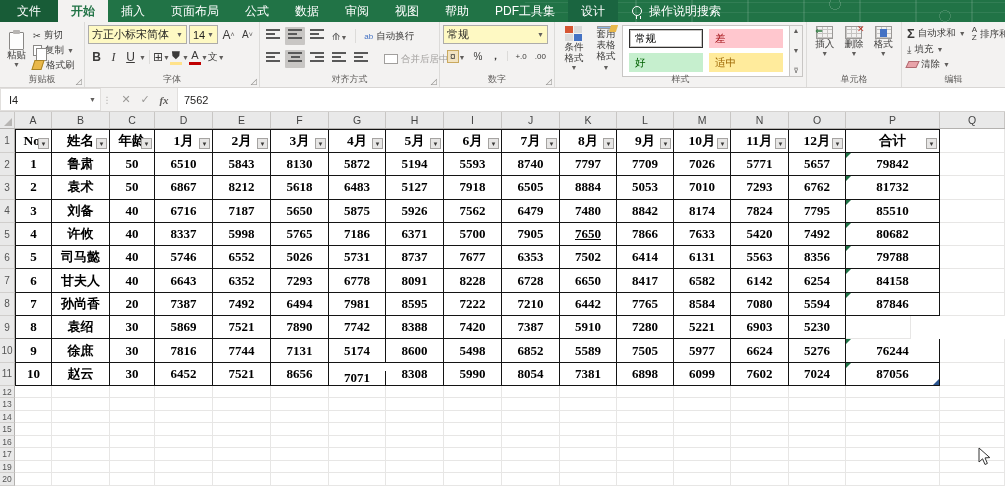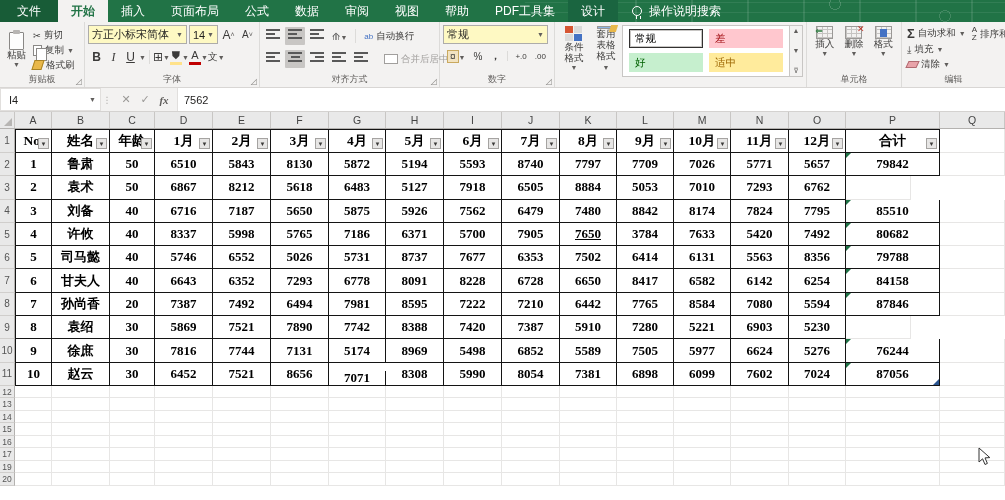--- a/index.html
+++ b/index.html
@@ -293,20 +293,21 @@
             <div class="chip" style="background: rgb(255, 199, 206); color: rgb(156, 0, 6);">差</div>
             <div class="chip" style="background: rgb(198, 239, 206); color: rgb(0, 97, 0);">好</div>
             <div class="chip" style="background: rgb(255, 235, 156); color: rgb(156, 101, 0);">适中</div>
           </div>
         <div class="gscroll">
             <span>▲</span>
             <span>▼</span>
             <span>⊽</span>
           </div>
       </div>
+      <div class="glabel">样式</div>
     </div>
 
     <div class="rgroup" style="width:95px; display:flex; justify-content:space-around">
       <div class="bigbtn">
           <span class="cells-ic ins"></span>
           <span>插入</span>
           <span class="arrow">▼</span>
         </div>
       <div class="bigbtn">
           <span class="cells-ic del"></span>
@@ -437,20 +438,21 @@
           <div class="cell tcell" style="width: 58px;">5618</div>
           <div class="cell tcell" style="width: 57px;">6483</div>
           <div class="cell tcell" style="width: 58px;">5127</div>
           <div class="cell tcell" style="width: 58px;">7918</div>
           <div class="cell tcell" style="width: 58px;">6505</div>
           <div class="cell tcell" style="width: 57px;">8884</div>
           <div class="cell tcell" style="width: 57px;">5053</div>
           <div class="cell tcell" style="width: 57px;">7010</div>
           <div class="cell tcell" style="width: 58px;">7293</div>
           <div class="cell tcell" style="width: 57px;">6762</div>
+          <div class="cell tcell errtri" style="width: 94px;">81732</div>
           <div class="cell gcell" style="width: 65px;"></div>
         </div>
         <div class="grow" style="height: 23.3px;">
           <div class="rownum">4</div>
           <div class="cell tcell first" style="width: 37px;">3</div>
           <div class="cell tcell" style="width: 58px;">刘备</div>
           <div class="cell tcell" style="width: 45px;">40</div>
           <div class="cell tcell" style="width: 58px;">6716</div>
           <div class="cell tcell" style="width: 58px;">7187</div>
           <div class="cell tcell" style="width: 58px;">5650</div>
@@ -472,21 +474,21 @@
           <div class="cell tcell" style="width: 58px;">许攸</div>
           <div class="cell tcell" style="width: 45px;">40</div>
           <div class="cell tcell" style="width: 58px;">8337</div>
           <div class="cell tcell" style="width: 58px;">5998</div>
           <div class="cell tcell" style="width: 58px;">5765</div>
           <div class="cell tcell" style="width: 57px;">7186</div>
           <div class="cell tcell" style="width: 58px;">6371</div>
           <div class="cell tcell" style="width: 58px;">5700</div>
           <div class="cell tcell" style="width: 58px;">7905</div>
           <div class="cell tcell" style="width: 57px; text-decoration: underline;">7650</div>
-          <div class="cell tcell" style="width: 57px;">3784</div>
+          <div class="cell tcell" style="width: 57px;">7866</div>
           <div class="cell tcell" style="width: 57px;">7633</div>
           <div class="cell tcell" style="width: 58px;">5420</div>
           <div class="cell tcell" style="width: 57px;">7492</div>
           <div class="cell tcell errtri" style="width: 94px;">80682</div>
           <div class="cell gcell" style="width: 65px;"></div>
         </div>
         <div class="grow" style="height: 23.3px;">
           <div class="rownum">6</div>
           <div class="cell tcell first" style="width: 37px;">5</div>
           <div class="cell tcell" style="width: 58px;">司马懿</div>
@@ -567,21 +569,21 @@
         </div>
         <div class="grow" style="height: 23.3px;">
           <div class="rownum">10</div>
           <div class="cell tcell first" style="width: 37px;">9</div>
           <div class="cell tcell" style="width: 58px;">徐庶</div>
           <div class="cell tcell" style="width: 45px;">30</div>
           <div class="cell tcell" style="width: 58px;">7816</div>
           <div class="cell tcell" style="width: 58px;">7744</div>
           <div class="cell tcell" style="width: 58px;">7131</div>
           <div class="cell tcell" style="width: 57px;">5174</div>
-          <div class="cell tcell" style="width: 58px;">8969</div>
+          <div class="cell tcell" style="width: 58px;">8600</div>
           <div class="cell tcell" style="width: 58px;">5498</div>
           <div class="cell tcell" style="width: 58px;">6852</div>
           <div class="cell tcell" style="width: 57px;">5589</div>
           <div class="cell tcell" style="width: 57px;">7505</div>
           <div class="cell tcell" style="width: 57px;">5977</div>
           <div class="cell tcell" style="width: 58px;">6624</div>
           <div class="cell tcell" style="width: 57px;">5276</div>
           <div class="cell tcell errtri" style="width: 94px;">76244</div>
           <div class="cell gcell" style="width: 65px;"></div>
         </div>

